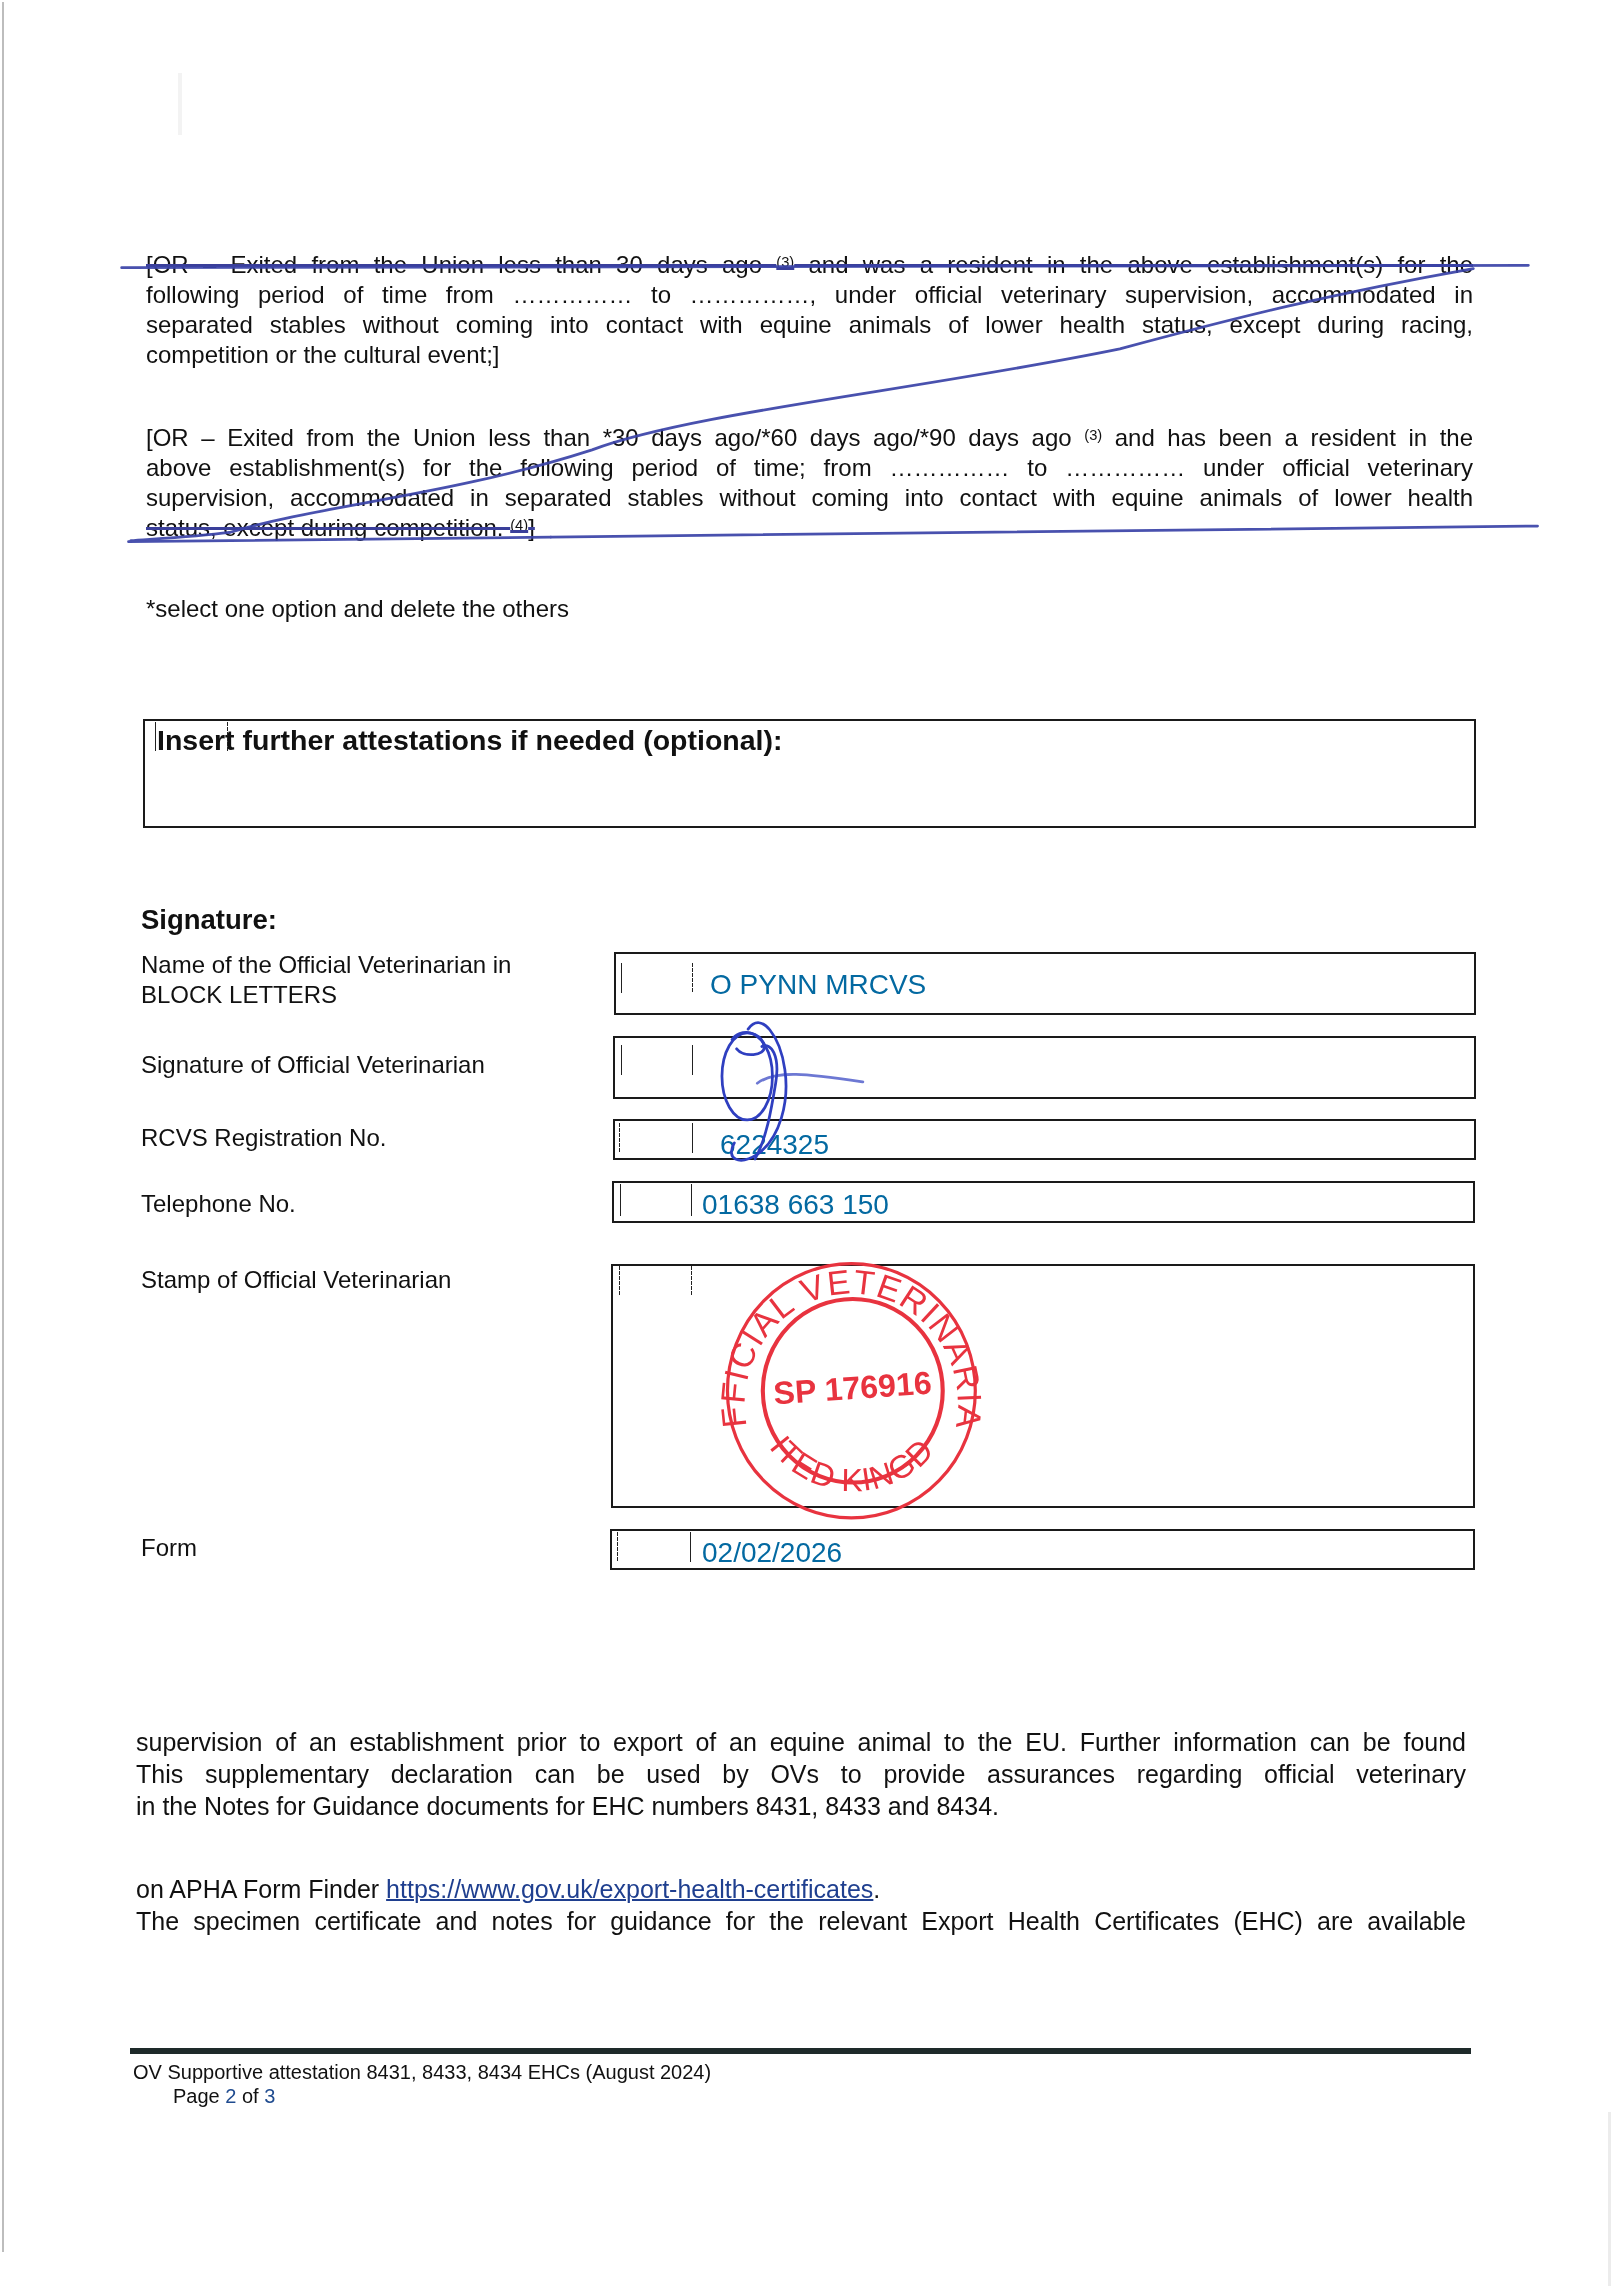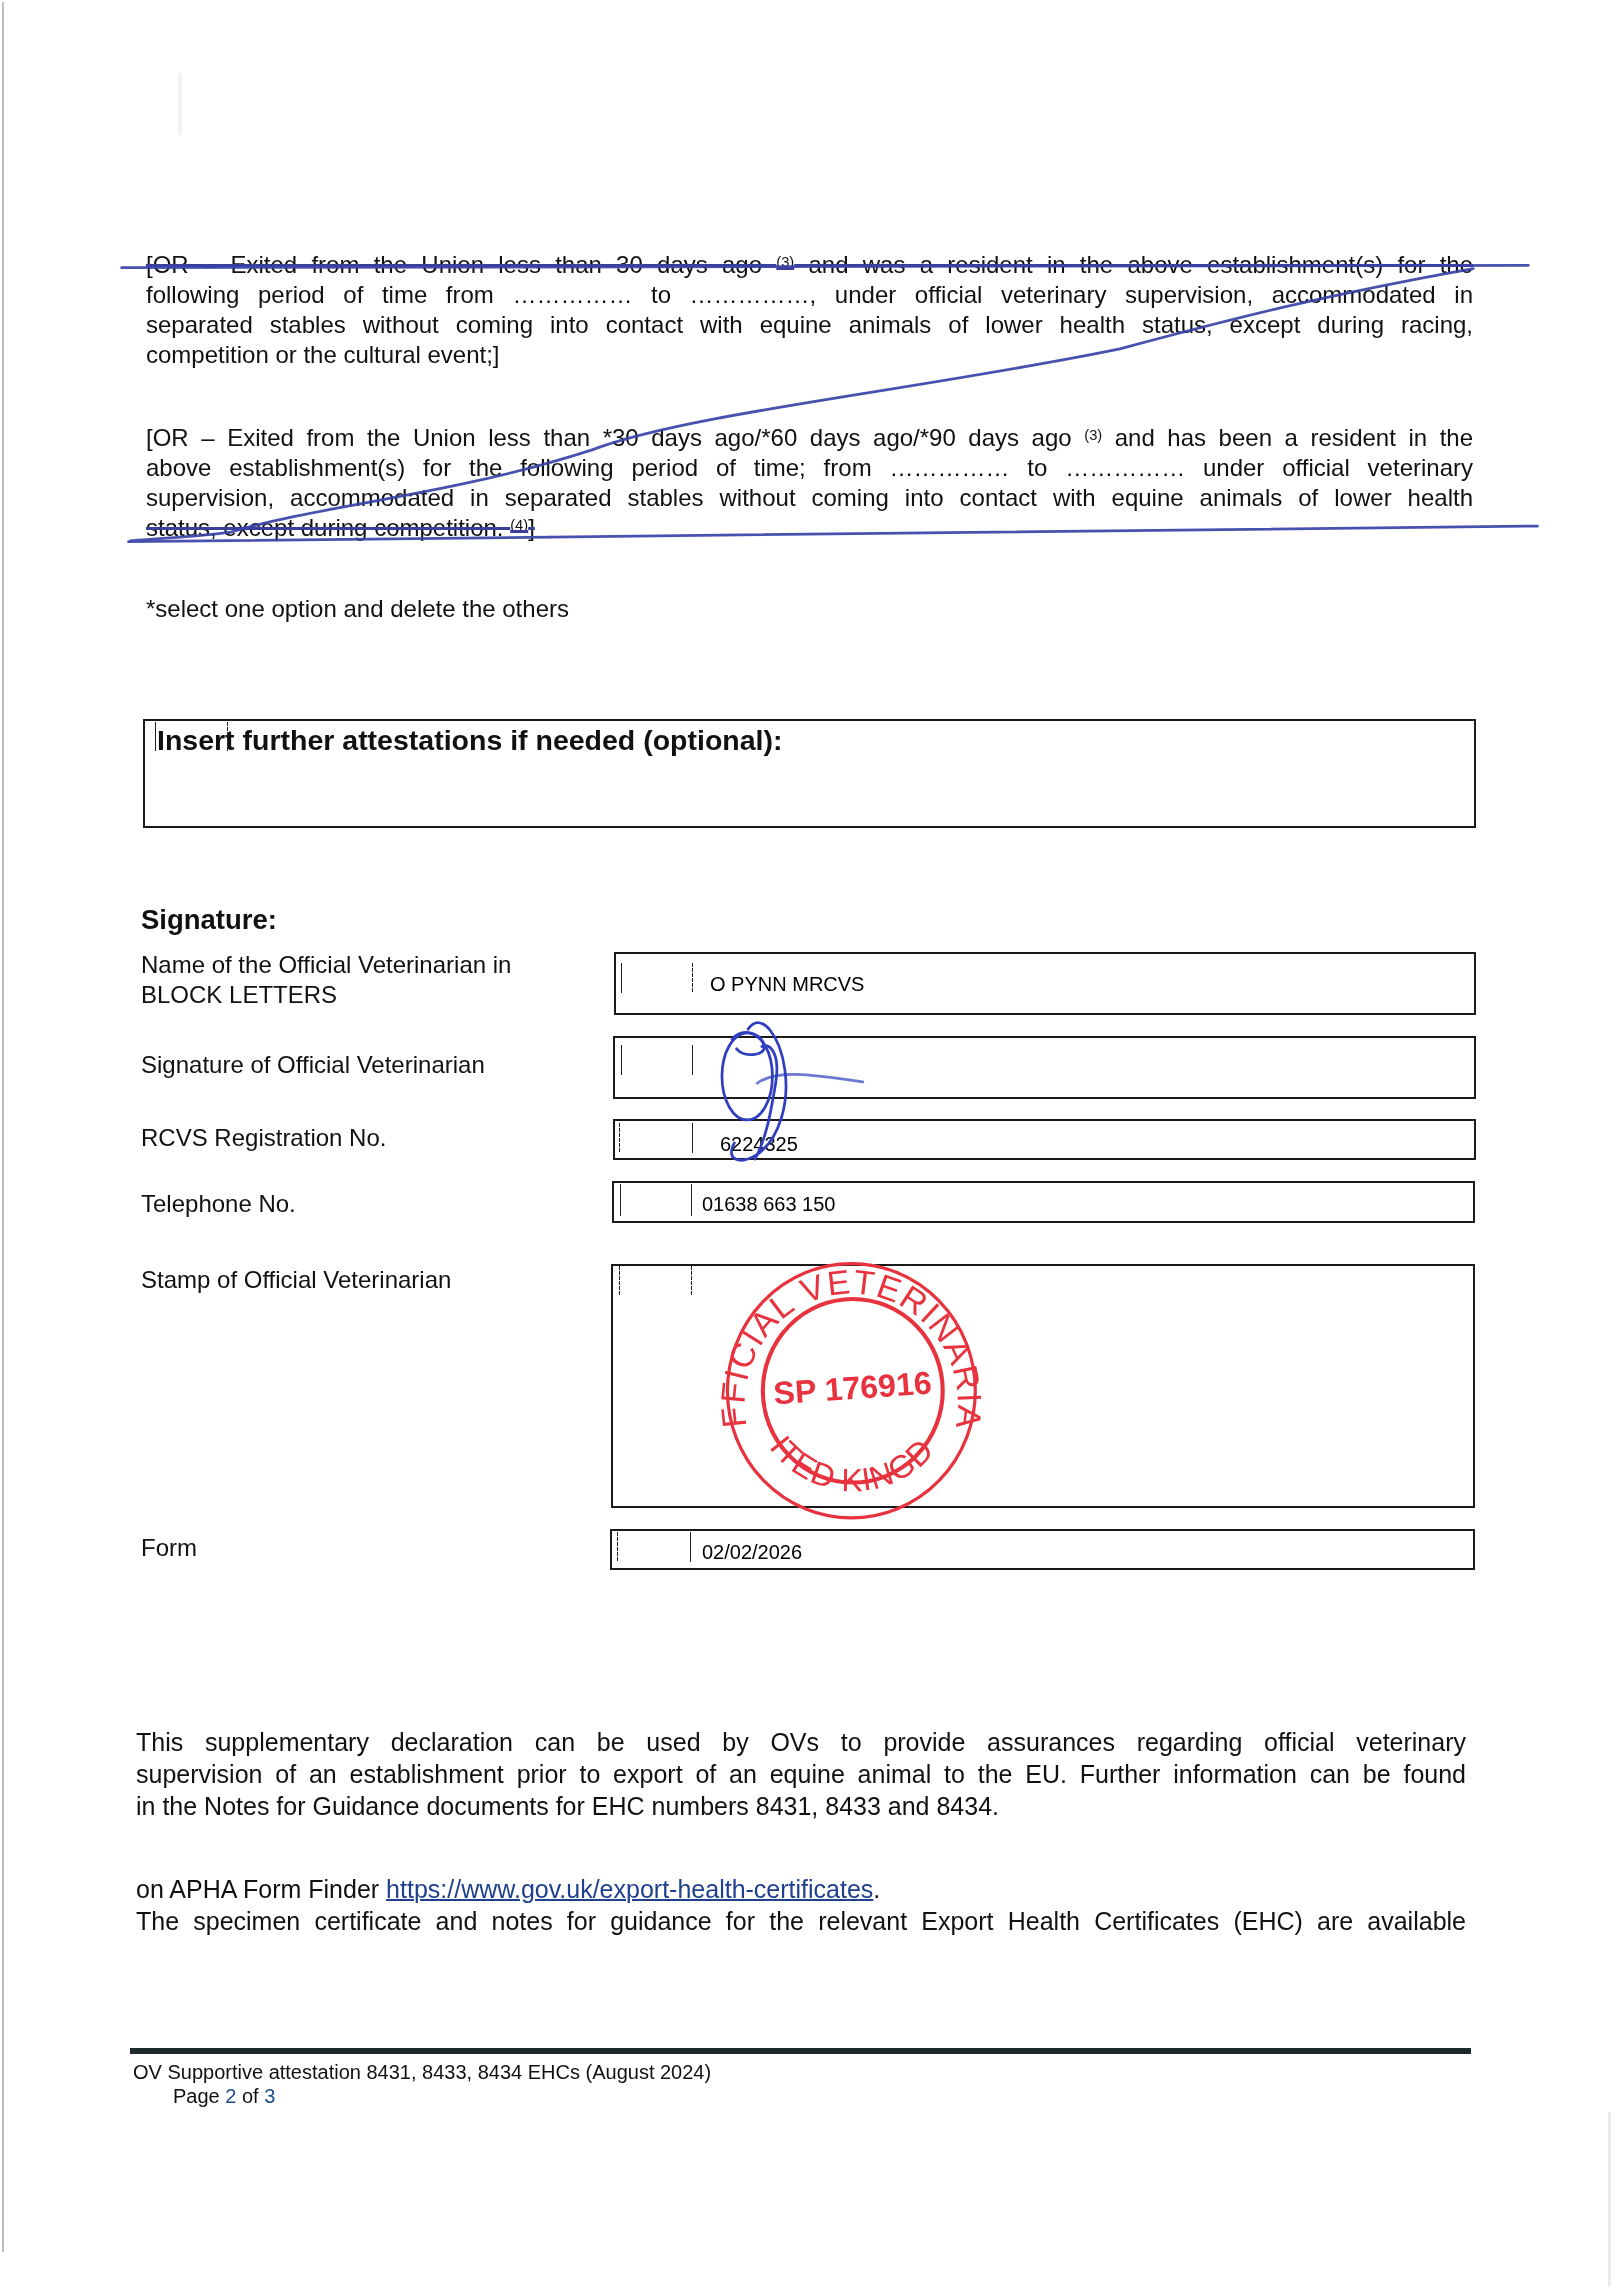--- a/index.html
+++ b/index.html
@@ -18,21 +18,21 @@
   .struck { text-decoration:line-through; text-decoration-color:#3a3f9a; text-decoration-thickness:2.8px; }
 
   .note { position:absolute; left:146px; top:595px; font-size:24px; }
   .h-further { position:absolute; left:157px; top:678px; font-size:28.5px; font-weight:bold;margin-top:46px; }
   .box { position:absolute; border:2.3px solid #1a1a1a; box-sizing:border-box; background:transparent; }
   .tick { position:absolute; width:1.4px; background:#222; }
   .tick.dash { background:repeating-linear-gradient(#222 0 3.7px, transparent 3.7px 5px); }
 
   .h-sig { position:absolute; left:141px; top:904px; font-size:27.5px; font-weight:bold; }
   .label { position:absolute; left:141px; font-size:24px; line-height:30px; }
-  .field-value { position:absolute; font-size:20px; line-height:27.5px; color:#000000; }
+  .field-value { position:absolute; font-size:28px; line-height:27.5px; color:#0369a1; }
 
   .h-guid { position:absolute; left:136px; top:1680px; font-size:26px; font-weight:bold; }
   .guid-para { position:absolute; left:136px; width:1330px; font-size:25px; line-height:32px; }
   .guid-para .line { display:block; white-space:nowrap; text-align-last:justify; }
   .guid-para .line.last { text-align-last:left; }
   .link { color:#1f3f8f; text-decoration:underline; text-decoration-color:#1f3f8f; text-decoration-thickness:2.3px; }
 
   .footer-rule { position:absolute; left:130px; top:2048px; width:1341px; height:6px; background:#1e2a2a; }
   .footer-text { position:absolute; left:133px; font-size:20px; line-height:24px; }
   .pg-num { color:#1f4b8f; }
@@ -103,22 +103,22 @@
   <div class="tick dash" style="left:619px; top:1266px; height:30px;"></div>
   <div class="tick dash" style="left:691px; top:1266px; height:30px;"></div>
 
   <div class="label" style="top:1533px;">Form</div>
   <div class="box" style="left:610px; top:1529px; width:865px; height:41px;"></div>
   <div class="tick dash" style="left:617px; top:1532px; height:30px;"></div>
   <div class="tick" style="left:690px; top:1532px; height:30px;"></div>
   <div class="field-value" style="left:702px; top:1539px;">02/02/2026</div>
 
   <div class="guid-para" style="top:1726px;">
+    <span class="line">supervision of an establishment prior to export of an equine animal to the EU. Further information can be found</span>
     <span class="line">This supplementary declaration can be used by OVs to provide assurances regarding official veterinary</span>
-    <span class="line">supervision of an establishment prior to export of an equine animal to the EU. Further information can be found</span>
     <span class="line last">in the Notes for Guidance documents for EHC numbers 8431, 8433 and 8434.</span>
   </div>
   <div class="guid-para" style="top:1873px;">
     <span class="line last"><span>on APHA Form Finder </span><a class="link">https://www.gov.uk/export-health-certificates</a><span>.</span></span>
     <span class="line">The specimen certificate and notes for guidance for the relevant Export Health Certificates (EHC) are available</span>
   </div>
 
   <div class="footer-rule"></div>
   <div class="footer-text" style="top:2060px;text-align:center;">OV Supportive attestation 8431, 8433, 8434 EHCs (August 2024)</div>
   <div class="footer-text" style="top:2084px;margin-left:40px;"><span>Page </span><span class="pg-num">2</span><span> of </span><span class="pg-num">3</span></div>

